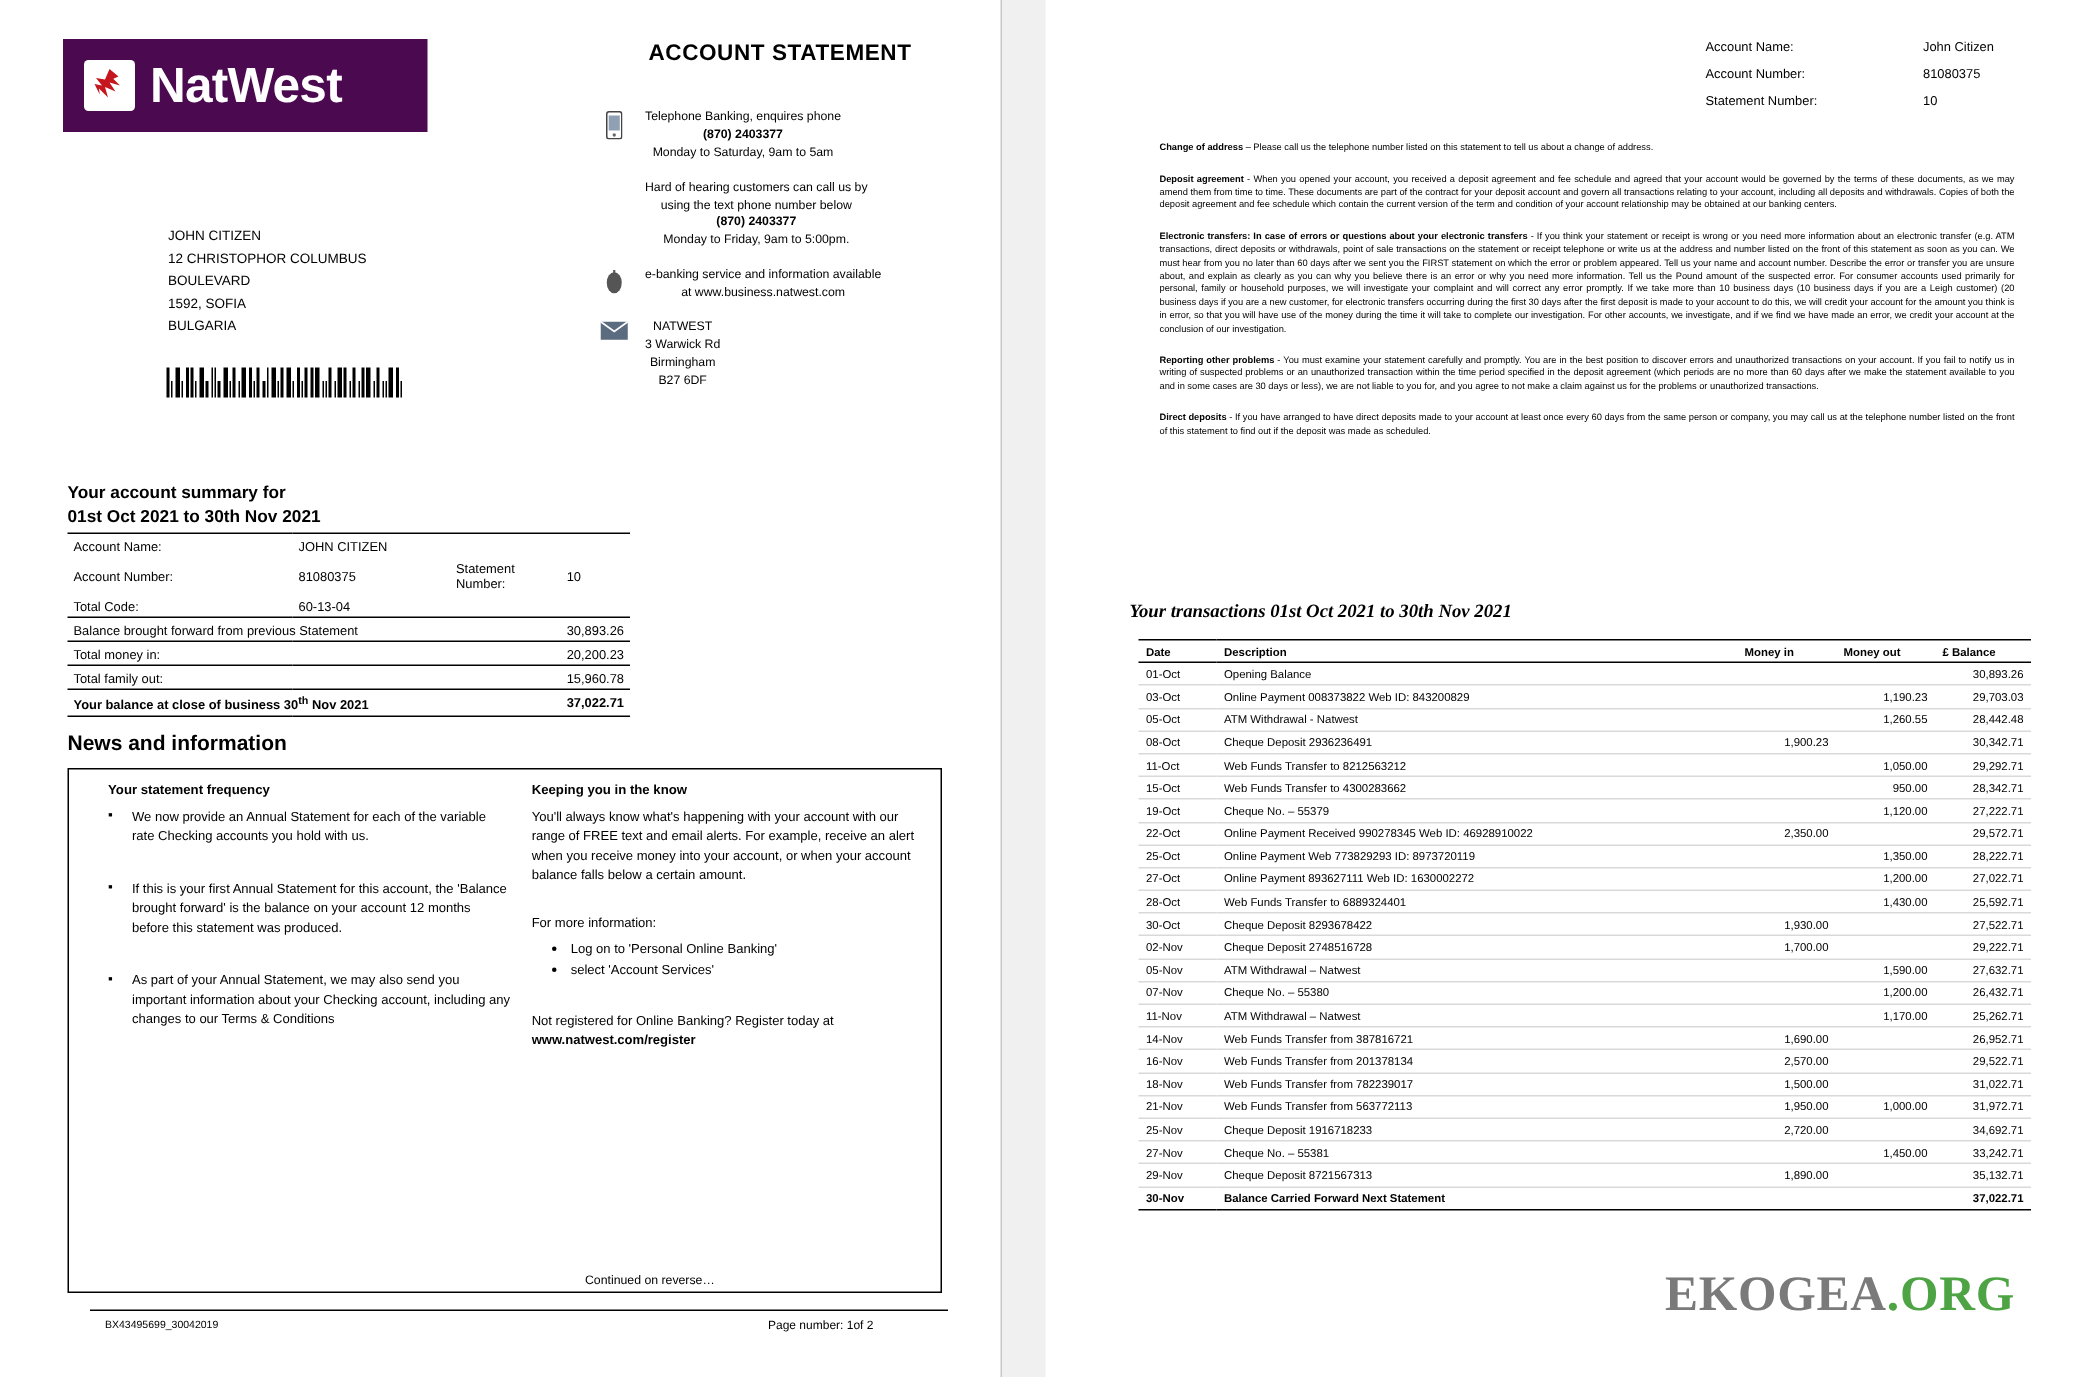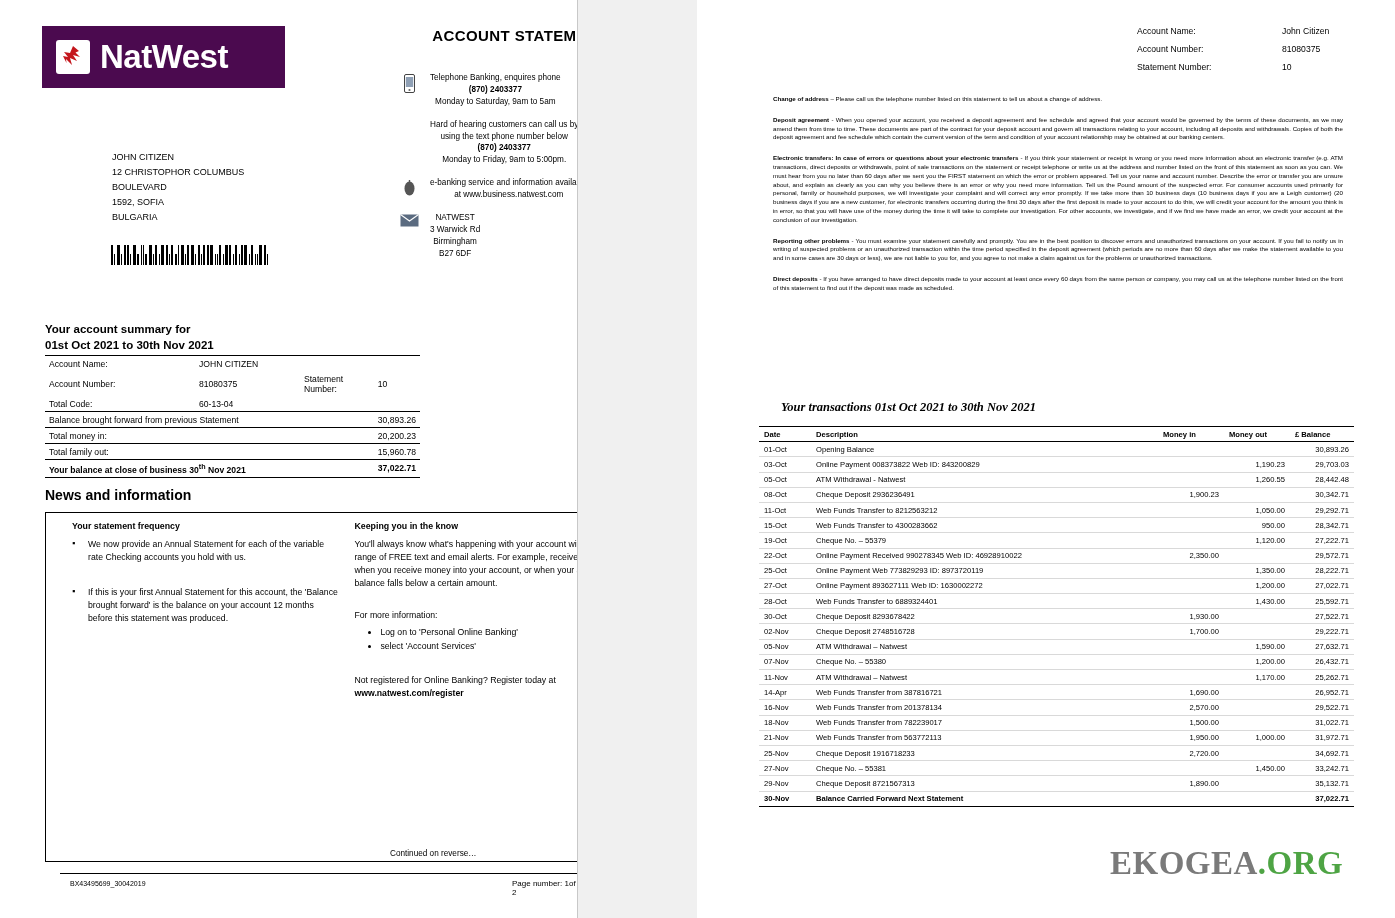--- a/index.html
+++ b/index.html
@@ -13,21 +13,21 @@
     position:relative;
     overflow:hidden;
   }
   .page {
     position:absolute;
     top:0;
     background:#fff;
     height:918px;
     overflow:hidden;
   }
-  #page-left { left:0; width:578px; border-right:1px solid #c8c8c8; }
+  #page-left { left:0; width:668px; border-right:1px solid #c8c8c8; }
   #page-right { left:697px; width:698px; }
 
   
   .logo-box {
     position:absolute; left:42px; top:26px; width:243px; height:62px;
     background:#4b0a4f; display:flex; align-items:center;
   }
   .logo-mark {
     width:34px; height:34px; margin-left:14px; background:#fff; border-radius:3px;
     display:flex; align-items:center; justify-content:center;
@@ -97,21 +97,21 @@
   .acct-meta { position:absolute; left:440px; top:26px; font-size:8.6px; }
   .acct-meta .r { display:flex; margin-bottom:8px; }
   .acct-meta .k { width:145px; }
   .acct-meta .v { }
 
   .legal { position:absolute; left:76px; top:95px; width:570px; }
   .legal p { margin:0 0 12px 0; font-size:6.2px; line-height:1.42; text-align:justify; }
   .legal b { font-weight:bold; }
 
   .tx-head {
-    position:absolute; left:84px; top:400px; font-size:12.5px; font-weight:bold;
+    position:absolute; left:56px; top:400px; font-size:12.5px; font-weight:bold;
     font-style:italic; font-family:"Liberation Serif", serif;text-align:center;
   }
   .tx-wrap { position:absolute; left:62px; top:426px; width:595px; }
   table.tx-table { border-collapse:collapse; width:595px; font-size:7.6px; }
   table.tx-table th, table.tx-table td { padding:2.6px 5px; }
   table.tx-table thead th {
     border-top:1px solid #000; border-bottom:1px solid #000;
     text-align:left; font-weight:bold;
   }
   table.tx-table tbody td { border-bottom:1px solid #d9d9d9; }
@@ -311,20 +311,21 @@
 
   <div class="news-head">News and information</div>
 
   <div class="news-box">
     <div class="news-cols">
       <div class="news-left">
         <div class="news-sub">Your statement frequency</div>
         <ul class="bull">
           <li>We now provide an Annual Statement for each of the variable rate Checking accounts you hold with us.</li>
           <li>If this is your first Annual Statement for this account, the 'Balance brought forward' is the balance on your account 12 months before this statement was produced.</li>
+          <li>As part of your Annual Statement, we may also send you important information about your Checking account, including any changes to our Terms &amp; Conditions</li>
         </ul>
       </div>
       <div class="news-right">
         <div class="news-sub">Keeping you in the know</div>
         <p class="news-p">You'll always know what's happening with your account with our range of FREE text and email alerts. For example, receive an alert when you receive money into your account, or when your account balance falls below a certain amount.</p>
         <div class="more-info">For more information:</div>
         <ul class="dot">
           <li>Log on to 'Personal Online Banking'</li>
           <li>select 'Account Services'</li>
         </ul>
@@ -484,21 +485,21 @@
             <td class="c-bal">26,432.71</td>
           </tr>
           <tr>
             <td class="c-date">11-Nov</td>
             <td class="c-desc">ATM Withdrawal – Natwest</td>
             <td class="c-in"></td>
             <td class="c-out">1,170.00</td>
             <td class="c-bal">25,262.71</td>
           </tr>
           <tr>
-            <td class="c-date">14-Apr</td>
+            <td class="c-date">14-Nov</td>
             <td class="c-desc">Web Funds Transfer from 387816721</td>
             <td class="c-in">1,690.00</td>
             <td class="c-out"></td>
             <td class="c-bal">26,952.71</td>
           </tr>
           <tr>
             <td class="c-date">16-Nov</td>
             <td class="c-desc">Web Funds Transfer from 201378134</td>
             <td class="c-in">2,570.00</td>
             <td class="c-out"></td>

